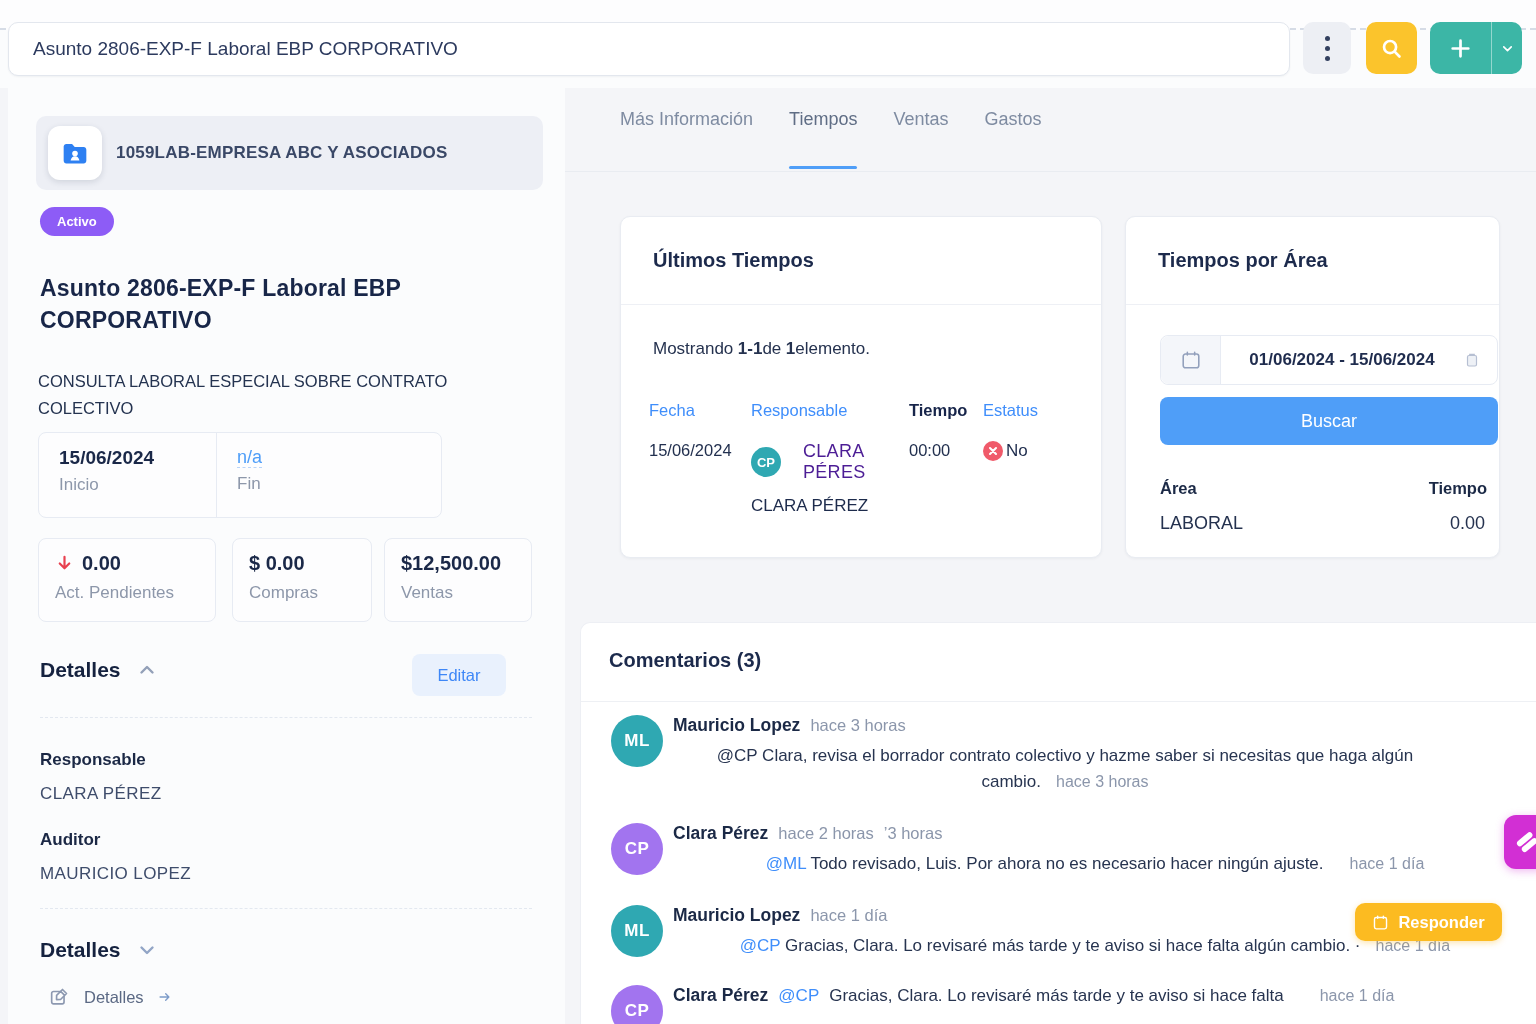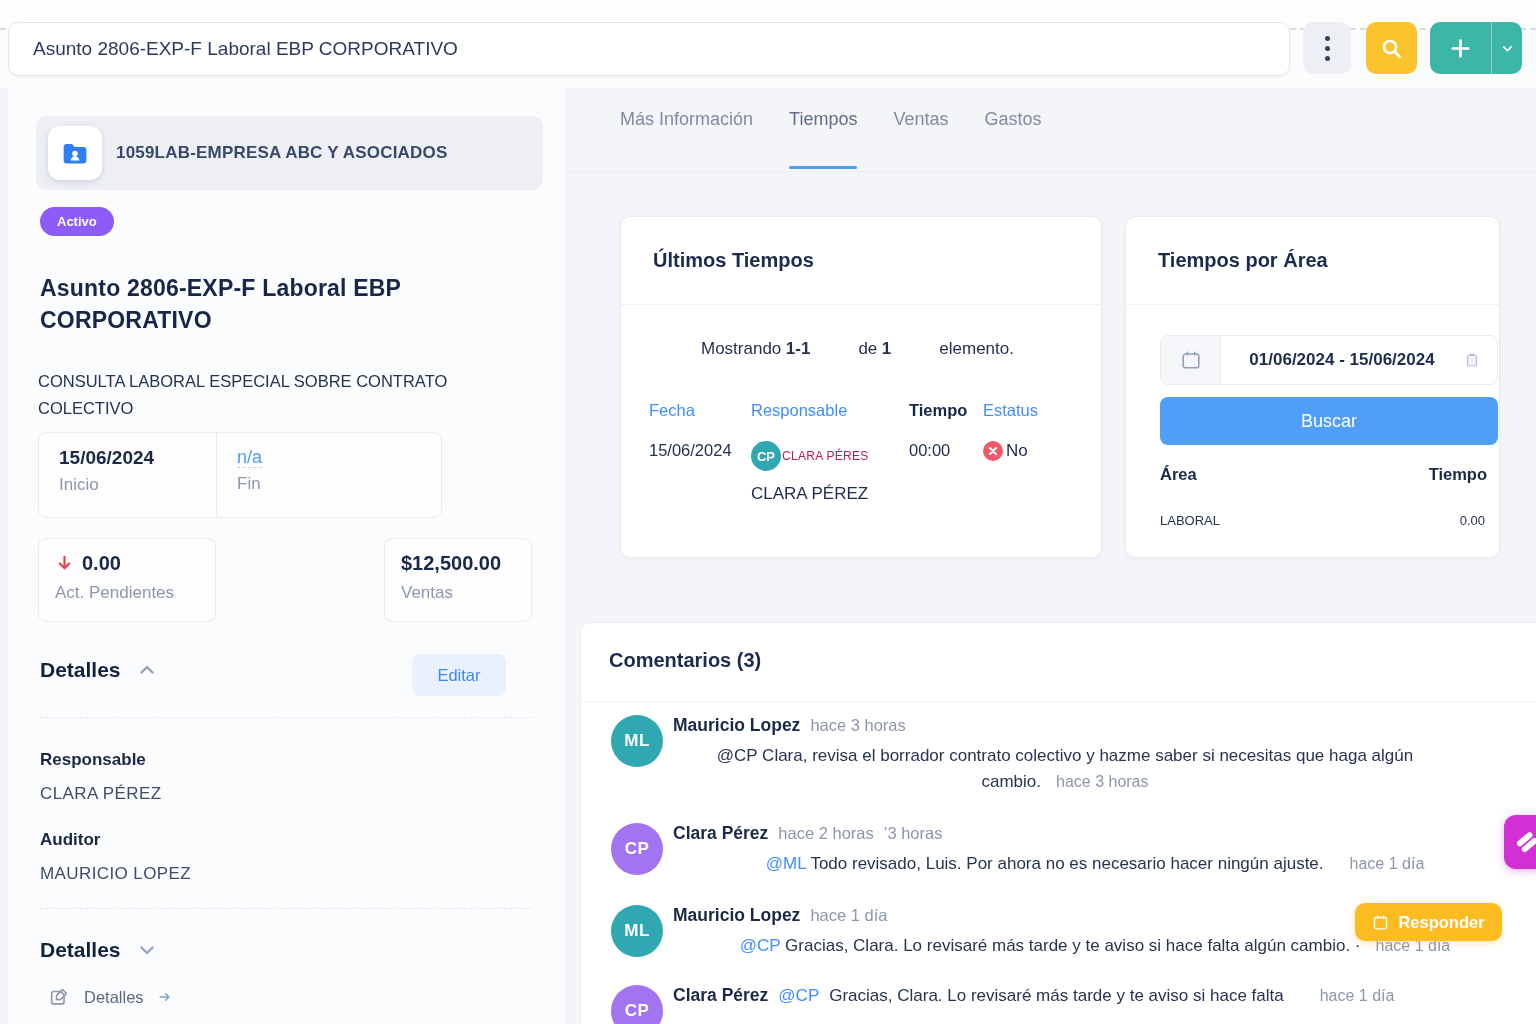--- a/index.html
+++ b/index.html
@@ -68,48 +68,48 @@
   .tab.active::after { content:""; position:absolute; left:0; right:0; top:57px; height:3px;
     background:#4f9ef8; border-radius:2px; }
   .tabbar-line { position:absolute; left:565px; top:171px; width:971px; height:1px; background:#e9ecf1; }
   
   .card { position:absolute; background:#fff; border:1px solid #e9ecf2; border-radius:10px;
     box-shadow:0 1px 3px rgba(25,35,65,.05); }
   .card-header { height:88px; border-bottom:1px solid #eef0f5; display:flex; align-items:center;
     padding-left:32px; font-size:20px; font-weight:600; color:#1c2a4c; }
   .times-card { left:620px; top:216px; width:482px; height:342px; }
   .showing { position:absolute; left:32px; top:122px; font-size:17px; color:#25324f; }
-  .showing span { margin-right:4.5px;margin-left:48px; } .showing b { font-weight:700; }
+  .showing span { margin-right:4.5px; } .showing b { font-weight:700; }
   .t-head, .t-row { position:absolute; left:28px; right:12px; display:grid;
     grid-template-columns:102px 158px 74px auto; align-items:start; }
   .t-head { top:184px; font-size:16.5px; }
   .t-head .lnk { color:#3f8efb; cursor:pointer; }
   .t-head .dark { color:#17254a; font-weight:600; }
   .t-row { top:224px; font-size:16.5px; color:#22304f; }
   .resp-cell { display:flex; align-items:center; }
   .avatar-sm { width:30px; height:30px; border-radius:50%; background:#2fa8b2; color:#fff; font-size:13px;
     font-weight:700; display:flex; align-items:center; justify-content:center; flex:0 0 30px; }
-  .name-small { font-size:12px; color:#be185d; letter-spacing:.3px; margin-left:1px; }
+  .name-small { font-size:18px; color:#4c1d95; letter-spacing:.3px; margin-left:22px; }
   .name-full { margin-top:13px; font-size:17px; color:#1d2b4c; }
   .status-cell { display:flex; align-items:center; gap:3px; font-size:17px; color:#1d2b4c; }
   .x-badge { width:20px; height:20px; border-radius:50%; background:#f05a6a; display:flex;
     align-items:center; justify-content:center; }
   .area-card { left:1125px; top:216px; width:375px; height:342px; }
   .range-input { position:absolute; left:34px; top:118px; width:338px; height:50px; border:1px solid #e7ebf3;
     border-radius:8px; background:#fff; display:flex; align-items:center; cursor:pointer; }
   .range-cal { width:60px; align-self:stretch; background:#f4f6fa; border-right:1px solid #e7ebf3;
     border-radius:8px 0 0 8px; display:flex; align-items:center; justify-content:center; }
   .range-text { flex:1; text-align:center; font-size:17px; font-weight:600; color:#1f2c4e; }
   .range-end { width:34px; display:flex; align-items:center; }
   .buscar-btn { position:absolute; left:34px; top:180px; width:338px; height:48px; background:#4f9ef8;
     border:none; border-radius:8px; color:#fff; font-size:18px; cursor:pointer; }
-  .area-head { position:absolute; left:34px; right:12px; top:248px; display:flex;
+  .area-head { position:absolute; left:34px; right:12px; top:262px; display:flex;
     justify-content:space-between; font-size:16.5px; font-weight:600; color:#1b2946; }
   .area-row { position:absolute; left:34px; right:14px; top:296px; display:flex;
-    justify-content:space-between; font-size:13px; color:#25324f; }
+    justify-content:space-between; font-size:18px; color:#25324f; }
   
   .comments-card { position:absolute; left:580px; top:622px; width:957px; height:402px; background:#fff;
     border:1px solid #edeff4; border-right:none; border-bottom:none; border-radius:10px 0 0 0; }
   .comments-title { position:absolute; left:28px; top:26px; font-size:20px; font-weight:600; color:#1c2a4c; }
   .comments-divider { position:absolute; left:0; right:0; top:78px; height:1px; background:#eef0f4; }
   .comment { position:absolute; left:30px; right:20px;text-align:center; }
   .c1 { top:92px; } .c2 { top:200px; } .c3 { top:282px; } .c4 { top:362px; }
   .avatar { position:absolute; left:0; top:0; width:52px; height:52px; border-radius:50%; color:#fff;
     font-size:17px; font-weight:700; display:flex; align-items:center; justify-content:center; letter-spacing:.5px; }
   .avatar.teal { background:#2fa8b2; } .avatar.purple { background:#a274ef; }
@@ -198,20 +198,26 @@
     <div class="stat-value">
       <span>
         <svg width="19" height="19" viewBox="0 0 20 20">
             <path d="M10 3v11.5M5 10l5 5 5-5" fill="none" stroke="#e8404f" stroke-width="2.3" stroke-linecap="round" stroke-linejoin="round"></path>
           </svg>
       </span>
       <span>0.00</span>
     </div>
     <div class="stat-label">Act. Pendientes</div>
   </div>
+  <div class="stat-box stat-2">
+    <div class="stat-value">
+        <span>$ 0.00</span>
+      </div>
+    <div class="stat-label">Compras</div>
+  </div>
   <div class="stat-box stat-3">
     <div class="stat-value">
         <span>$12,500.00</span>
       </div>
     <div class="stat-label">Ventas</div>
   </div>
 
   <div class="details-head dh-1">
     <span>Detalles</span>
     <span>

